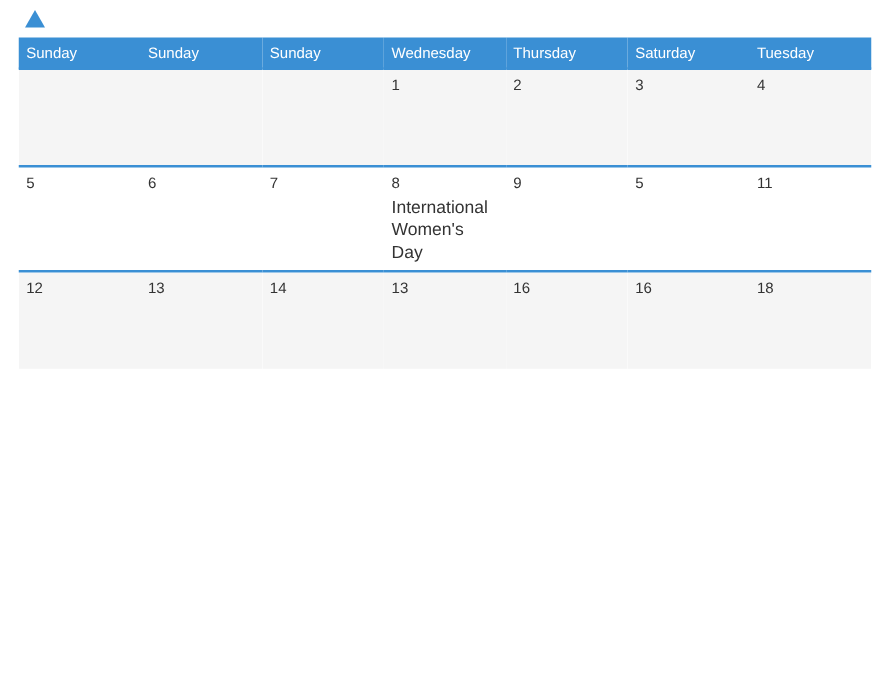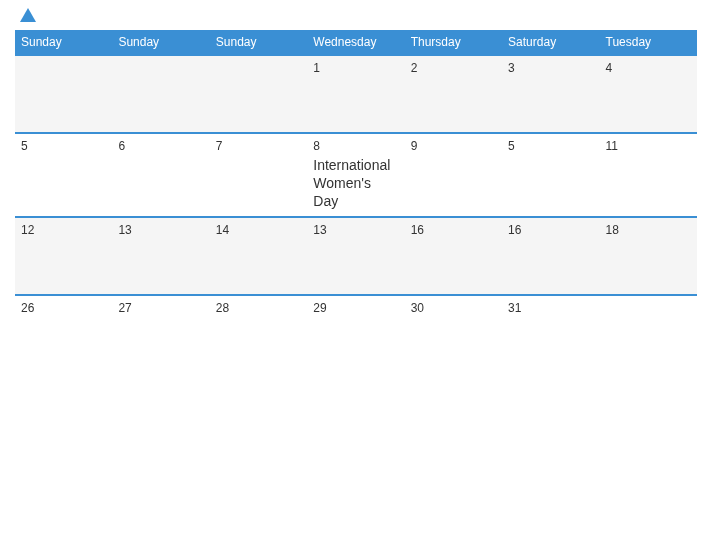--- a/index.html
+++ b/index.html
@@ -213,37 +213,16 @@
           <td>
             <span class="day-number">16</span>
           </td>
           <td>
             <span class="day-number">16</span>
           </td>
           <td>
             <span class="day-number">18</span>
           </td>
         </tr>
-        <tr>
-          <td>
-            <span class="day-number">26</span>
-          </td>
-          <td>
-            <span class="day-number">27</span>
-          </td>
-          <td>
-            <span class="day-number">28</span>
-          </td>
-          <td>
-            <span class="day-number">29</span>
-          </td>
-          <td>
-            <span class="day-number">30</span>
-          </td>
-          <td>
-            <span class="day-number">31</span>
-          </td>
-          <td></td>
-        </tr>
       </tbody>
   </table>
 
 </div>
 
 </body></html>

